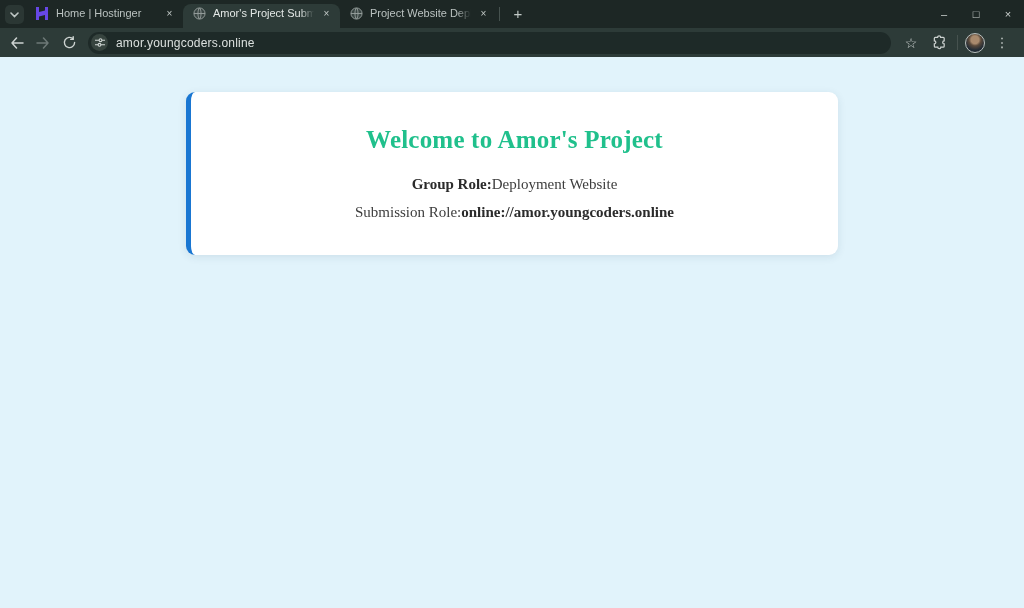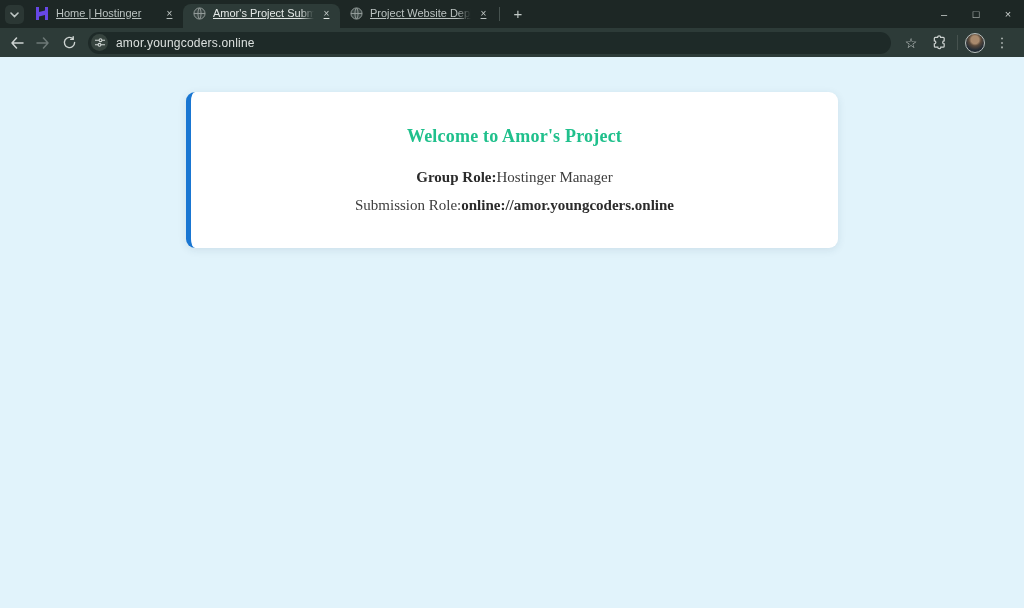--- a/index.html
+++ b/index.html
@@ -14,21 +14,21 @@
     position: relative; flex: 0 0 auto;
   }
   .tab-search-btn {
     width: 19px; height: 19px; margin: 0 2px 4px 5px; border: none; border-radius: 5px;
     background: #2b3734; color: #bec6c4; display: flex; align-items: center; justify-content: center;
     align-self: flex-start; margin-top: 5px; cursor: pointer; padding: 0;
   }
   .tab {
     width: 157px; height: 24px; display: flex; align-items: center;
     padding: 0 6px 6px 9px; color: #bac2c0; font-size: 11px; position: relative;
-    border-radius: 8px 8px 0 0; cursor: pointer; text-decoration: underline;
+    border-radius: 8px 8px 0 0; cursor: pointer;
   }
   .tab.active { background: #2d3b38; color: #e3e8e6; }
   .tab .favicon { width: 14px; height: 14px; flex: 0 0 auto; margin-right: 7px; display: flex; align-items: center; justify-content: center; }
   .tab .tab-title {
     flex: 1 1 auto; overflow: hidden; white-space: nowrap;
     -webkit-mask-image: linear-gradient(90deg, #000 85%, transparent 99%);
             mask-image: linear-gradient(90deg, #000 85%, transparent 99%);
   }
   .tab .tab-close {
     width: 15px; height: 15px; border-radius: 50%; flex: 0 0 auto; margin-left: 4px;
@@ -86,21 +86,21 @@
     flex: 1 1 auto; background: #e1f3fb; overflow: hidden;
     font-family: "Liberation Serif", serif;
   }
   .card {
     width: 652px; margin: 35px auto 0; background: #ffffff;
     border-left: 5px solid #1976d2; border-radius: 9px;
     box-shadow: 0 2px 8px rgba(30, 60, 90, 0.10);
     padding: 26px 22px 34px; text-align: center;
   }
   .card-heading {
-    color: #20c08c; font-size: 18px; font-weight: bold; letter-spacing: .2px;
+    color: #20c08c; font-size: 25px; font-weight: bold; letter-spacing: .2px;
     margin: 8px 0 22px;
   }
   .card-desc { color: #3d3d3d; font-size: 15px; margin: 0 0 12px; }
   .card-line { color: #3d3d3d; font-size: 15px; margin: 0 0 11px; }
   .card-line:last-child { margin-bottom: 0; }
   .bold { font-weight: bold; color: #2b2b2b; }
   .lbl-space { margin-right: 0; }
 
   svg { display: block; }
 </style>
@@ -209,18 +209,18 @@
     <div class="toolbar-sep"></div>
     <div class="avatar"></div>
     <button class="tool-icon-btn menu-dots">
       <span>⋮</span>
     </button>
   </div>
 
   <div class="content">
     <div class="card">
       <h1 class="card-heading">Welcome to Amor's Project</h1>
-      <p class="card-line"><span class="bold lbl-space">Group Role:</span><span>Hostinger Manager</span></p>
+      <p class="card-line"><span class="bold lbl-space">Group Role:</span><span>Deployment Website</span></p>
       <p class="card-line"><span class="lbl-space">Submission Role:</span><span class="bold">online://amor.youngcoders.online</span></p>
     </div>
   </div>
 
 </div>
 
 </body></html>

